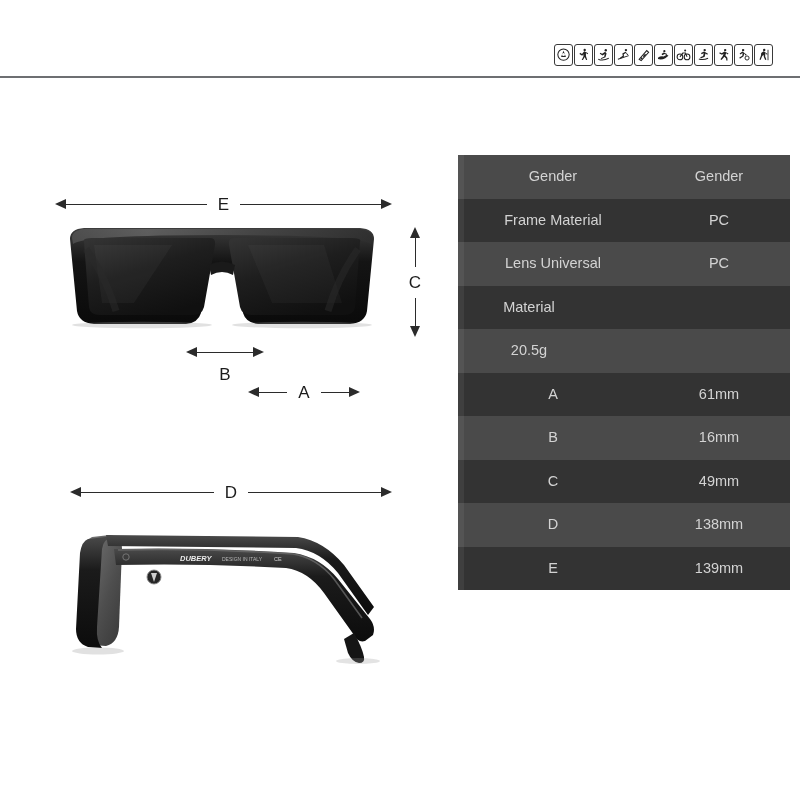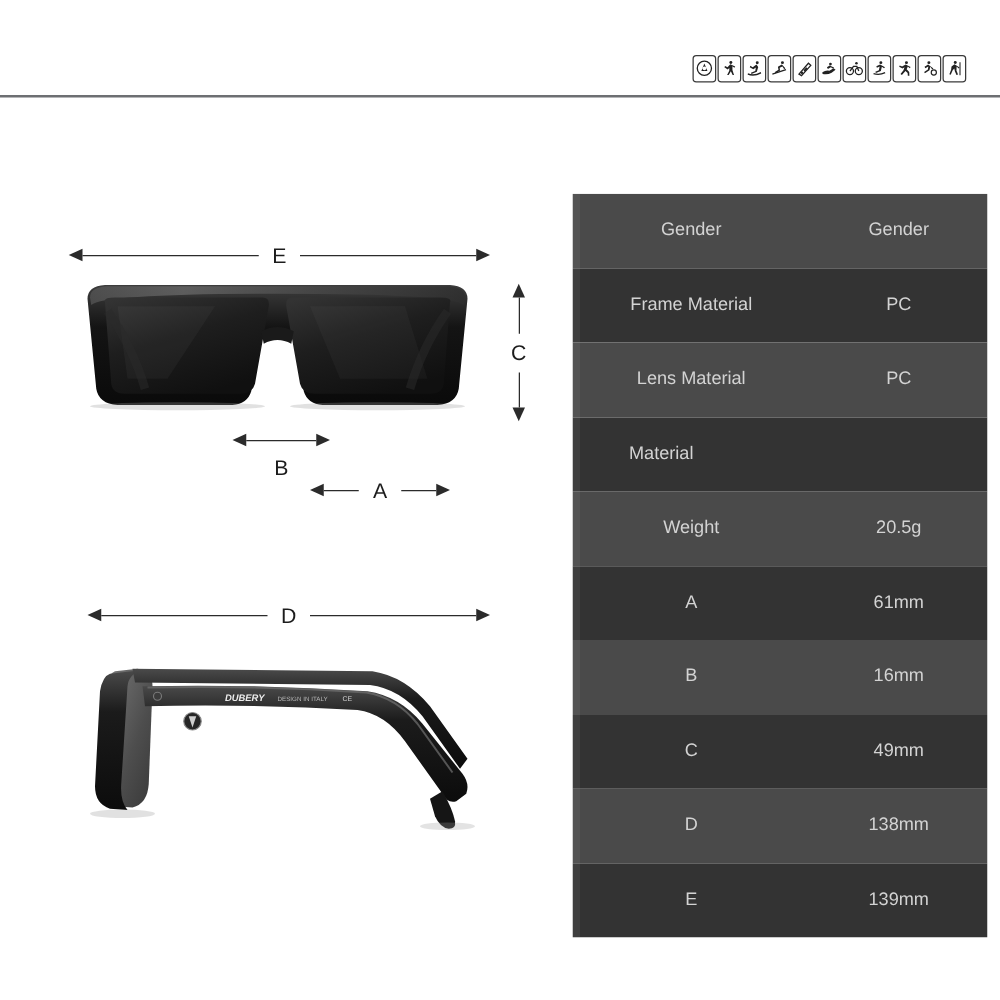--- a/index.html
+++ b/index.html
@@ -56,21 +56,21 @@
     border-right:5.5px solid transparent;
   }
   .arrow-u { border-bottom:11px solid #2b2b2b; }
   .arrow-d { border-top:11px solid #2b2b2b; }
 
   .glasses-svg { position:absolute; }
 
   
   #spec-table {
     position:absolute; left:458px; top:155px;
-    width:332px; height:595px;
+    width:332px; height:435px;
     display:flex; flex-direction:column;
     overflow:hidden;
     justify-content:center;
   }
   .spec-row {
     flex:1; display:flex; align-items:center;
     position:relative;
   }
   .spec-row.odd  { background:#4a4a4a; }
   .spec-row.even { background:#333333; }
@@ -307,28 +307,27 @@
 <div id="spec-table">
     <div class="spec-row odd">
       <div class="spec-label">Gender</div>
       <div class="spec-value">Gender</div>
     </div>
     <div class="spec-row even">
       <div class="spec-label">Frame Material</div>
       <div class="spec-value">PC</div>
     </div>
     <div class="spec-row odd">
-      <div class="spec-label">Lens Material</div>
+      <div class="spec-label">Lens Universal</div>
       <div class="spec-value">PC</div>
     </div>
     <div class="spec-row even">
       <div class="spec-value">Material</div>
     </div>
     <div class="spec-row odd">
-      <div class="spec-label">Weight</div>
       <div class="spec-value">20.5g</div>
     </div>
     <div class="spec-row even">
       <div class="spec-label">A</div>
       <div class="spec-value">61mm</div>
     </div>
     <div class="spec-row odd">
       <div class="spec-label">B</div>
       <div class="spec-value">16mm</div>
     </div>

